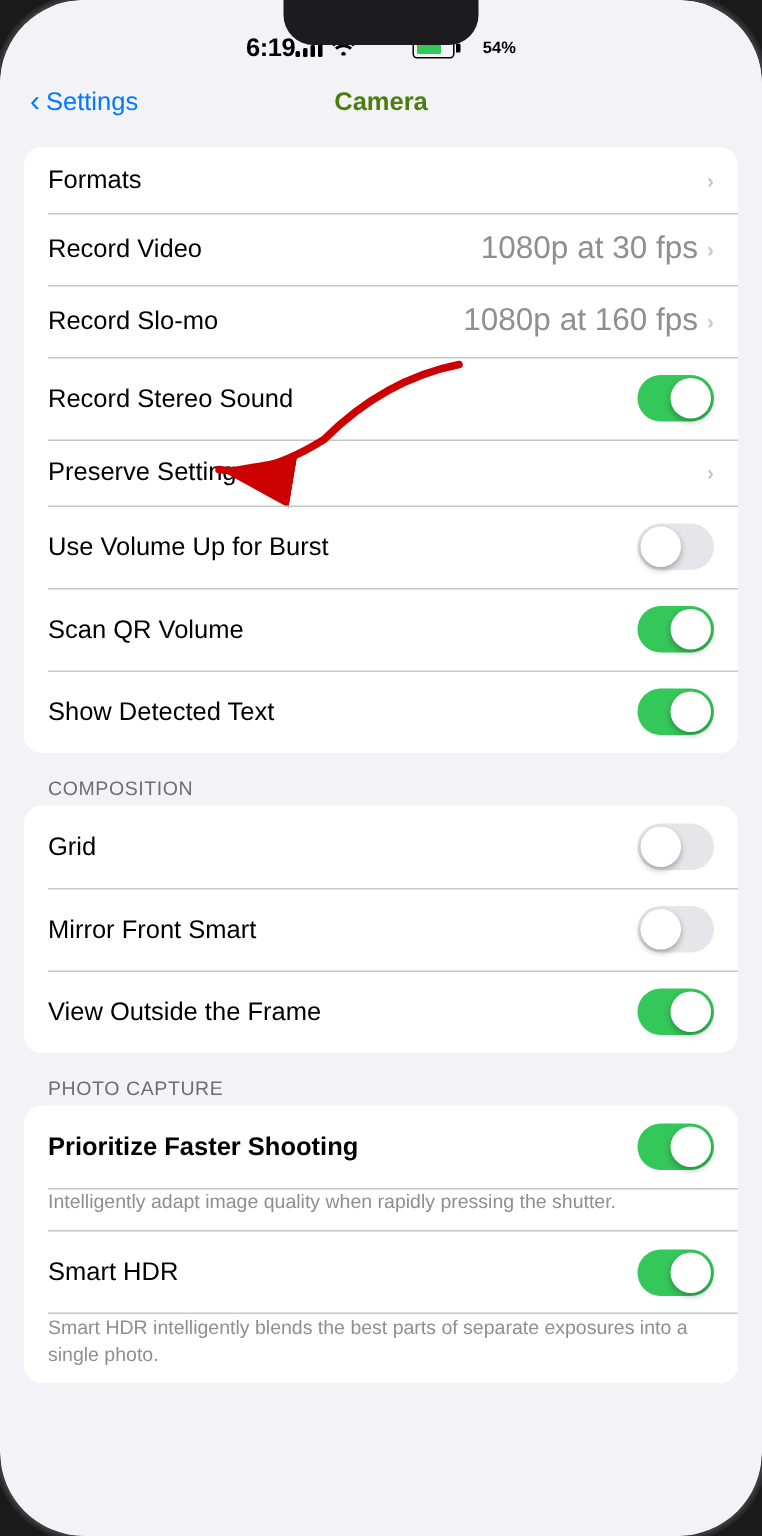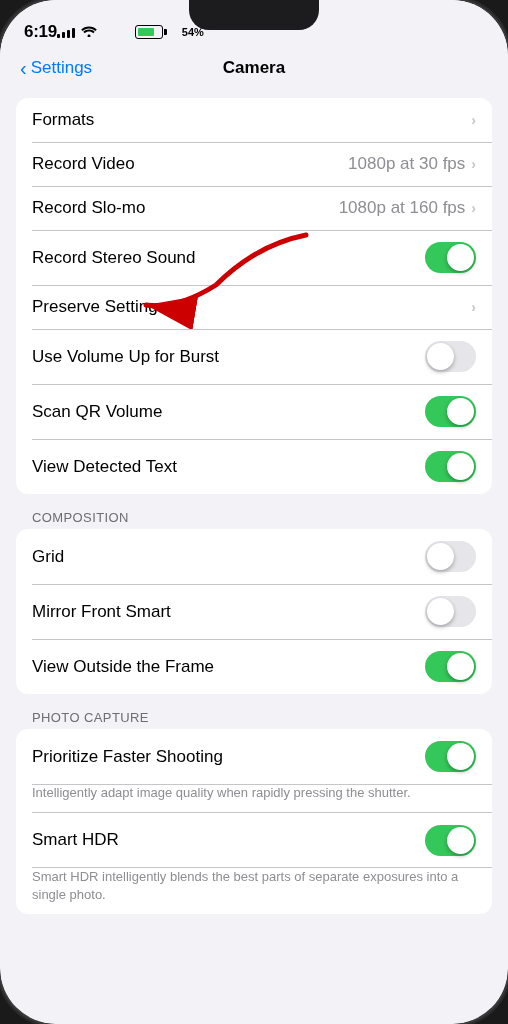--- a/index.html
+++ b/index.html
@@ -46,21 +46,21 @@
       overflow: hidden;
       display: flex;
       flex-direction: column;
     }
 
     
     .status-bar {
       background: #f2f2f7;
       padding: 14px 24px 0;
       display: flex;
-      justify-content: flex-start;
+      justify-content: center;
       align-items: center;
       height: 50px;
       flex-shrink: 0;
     }
 
     .status-time {
       font-size: 17px;
       font-weight: 600;
       color: #000;
       letter-spacing: -0.3px;
@@ -171,21 +171,21 @@
     .nav-back-chevron {
       font-size: 20px;
       font-weight: 300;
       line-height: 1;
       margin-top: -1px;
     }
 
     .nav-title {
       font-size: 17px;
       font-weight: 600;
-      color: #000000;
+      color: #4d7c0f;
     }
 
     
     .content {
       flex: 1;
       overflow-y: auto;
       overflow-x: hidden;
       padding: 0 0 4px;
     }
 
@@ -228,31 +228,31 @@
       background: #c6c6c8;
     }
 
     .row-label {
       font-size: 17px;
       color: #000;
       font-weight: 400;
     }
 
     .row-label-bold {
-      font-weight: 400;
+      font-weight: 700;
     }
 
     .row-right {
       display: flex;
       align-items: center;
       gap: 6px;
     }
 
     .row-value {
-      font-size: 17px;
+      font-size: 21px;
       color: #8e8e93;
     }
 
     .chevron {
       color: #c7c7cc;
       font-size: 14px;
       font-weight: 600;
     }
 
     
@@ -408,21 +408,21 @@
         </div>
 
         <div class="settings-row">
           <span class="row-label">Scan QR Volume</span>
           <div class="toggle on">
             <div class="toggle-knob"></div>
           </div>
         </div>
 
         <div class="settings-row">
-          <span class="row-label">View Detected Text</span>
+          <span class="row-label">Show Detected Text</span>
           <div class="toggle on">
             <div class="toggle-knob"></div>
           </div>
         </div>
 
       </div>
 
       <div class="settings-group-label">COMPOSITION</div>
       <div class="settings-group">
 

